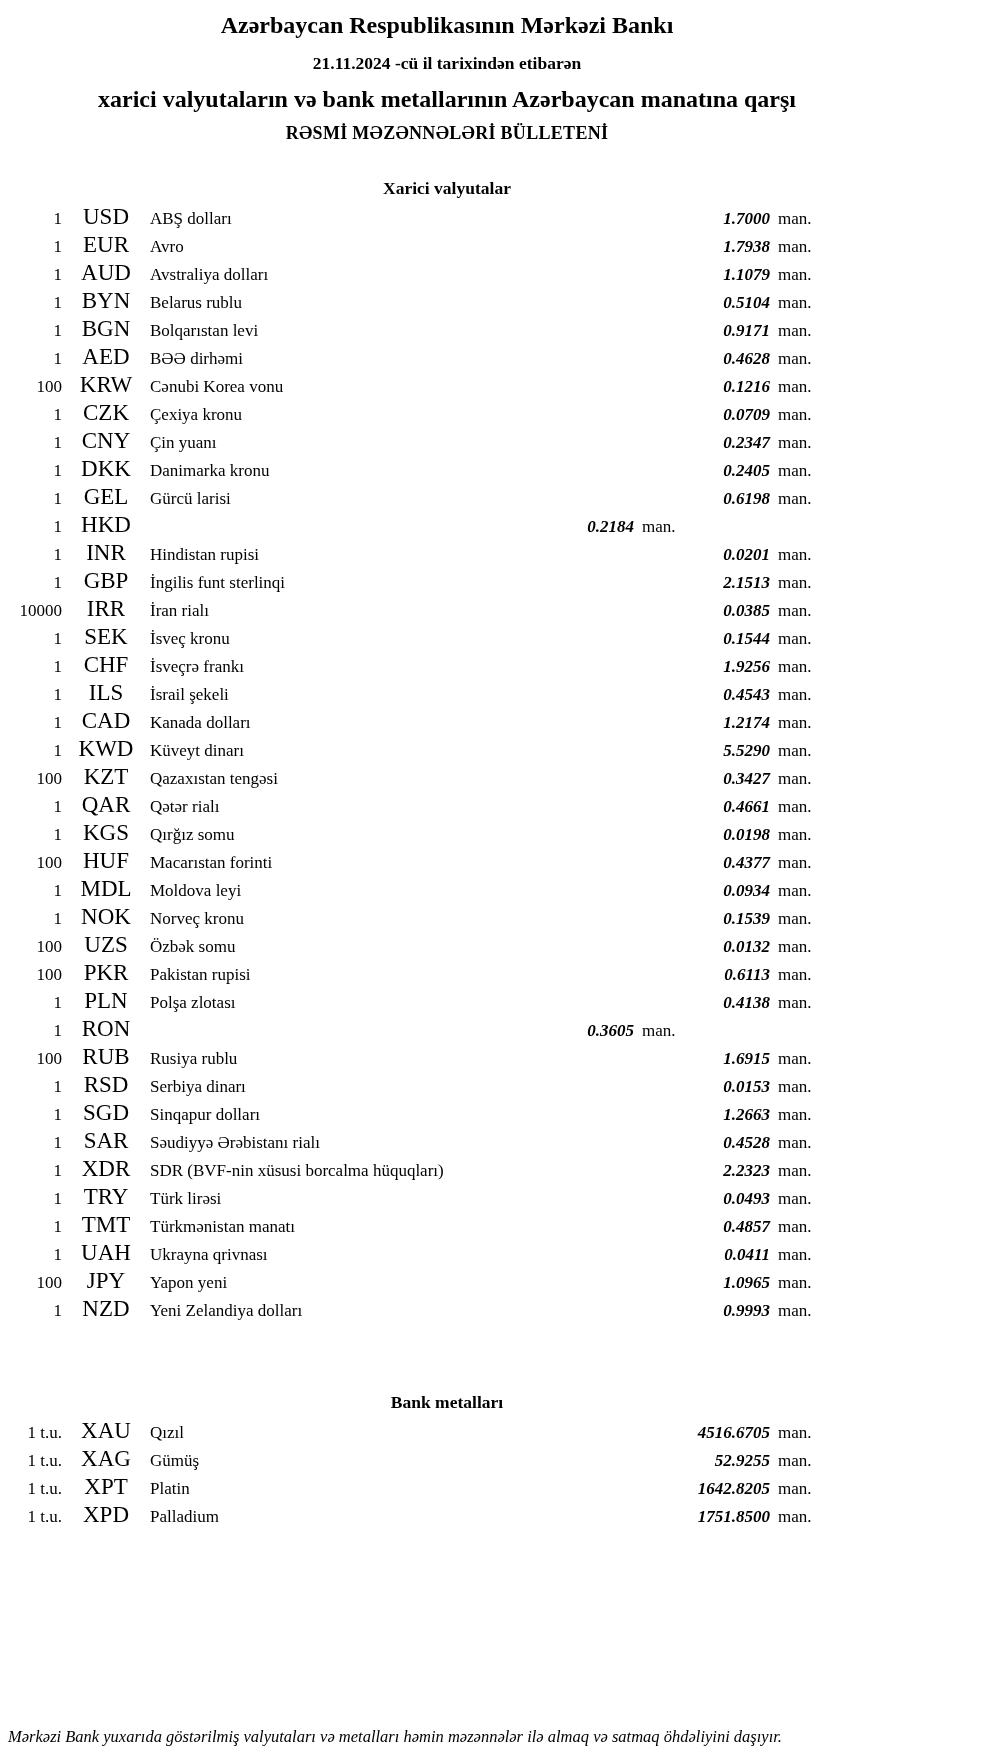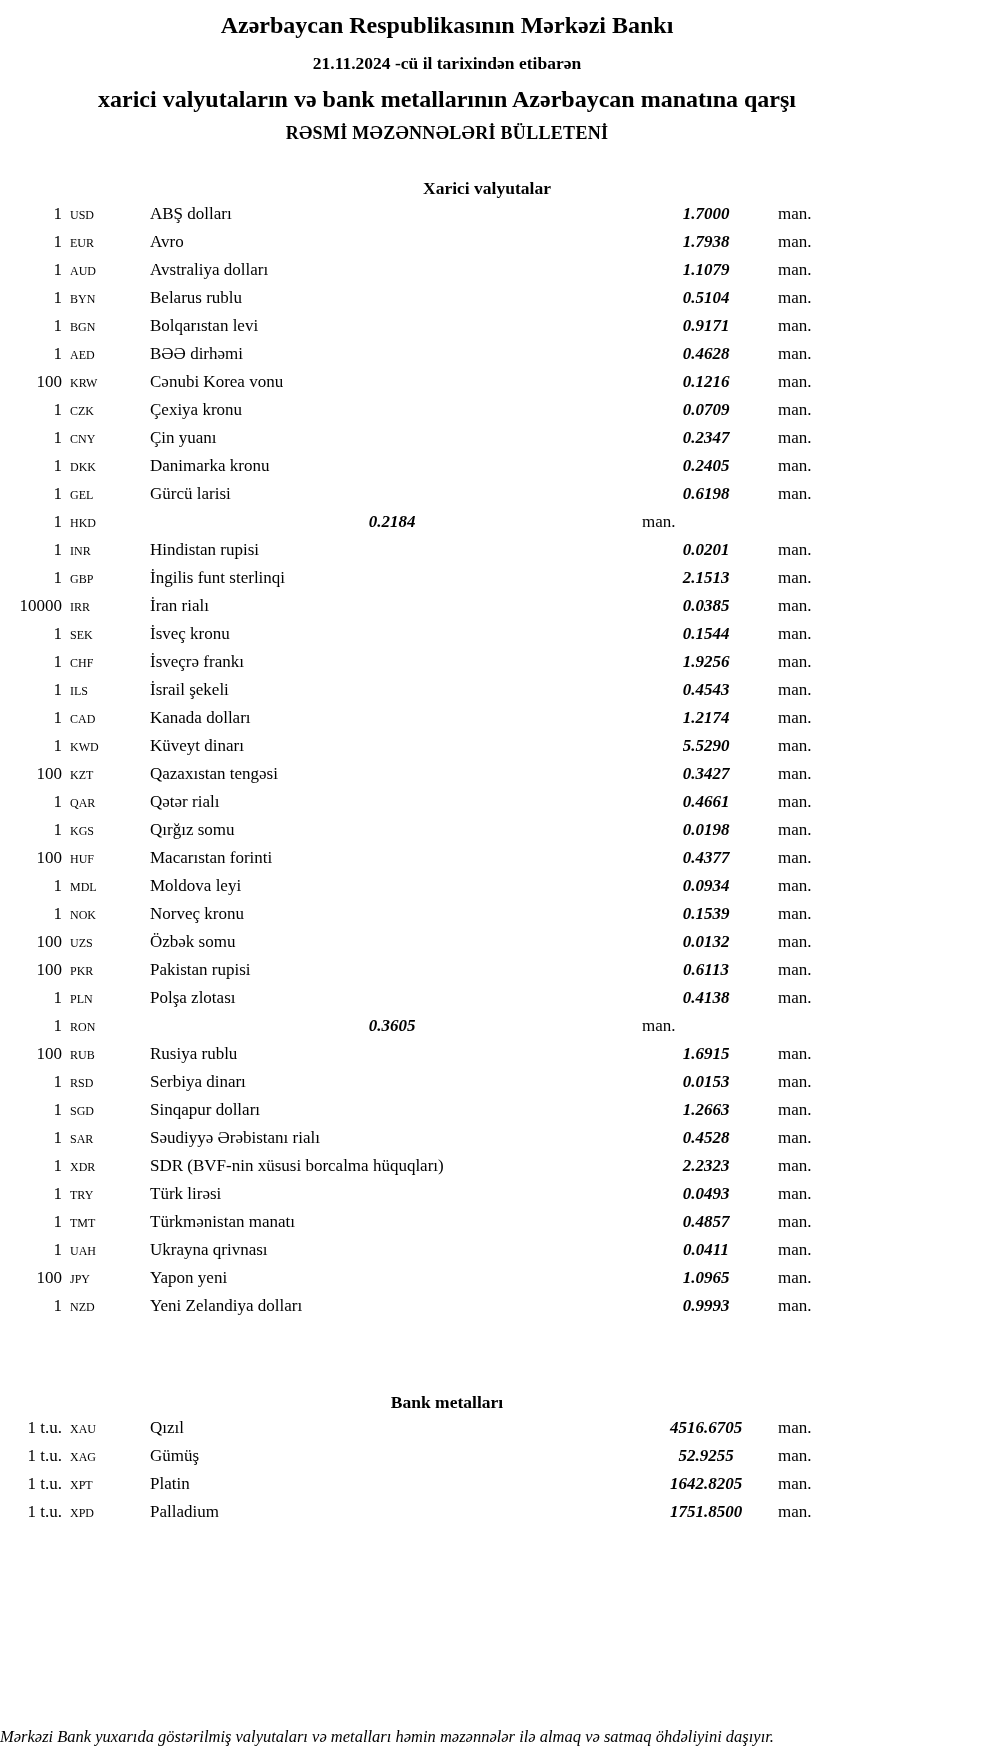--- a/index.html
+++ b/index.html
@@ -41,47 +41,47 @@
     font-weight: bold;
     letter-spacing: 0.3px;
     margin: 0;
   }
   .section-title {
     width: 894px;
     text-align: center;
     font-size: 17.5px;
     font-weight: bold;
   }
-  .section-title.currencies { margin-top: 34px; margin-bottom: 5px; padding-left: 40px; }
+  .section-title.currencies { margin-top: 34px; margin-bottom: 5px; }
   .section-title.metals { margin-top: 68px; margin-bottom: 5px; }
   .table {
     padding-left: 8px;
     width: 836px;
     box-sizing: border-box;
   }
   .row {
     display: grid;
     grid-template-columns: 54px 72px 1fr 128px 58px;
     column-gap: 8px;
     align-items: baseline;
     height: 28px;
     font-size: 17px;
   }
   .qty { text-align: right; }
-  .code { text-align: left; font-size: 12px; }
+  .code { text-align: center; font-size: 23px; }
   .name { text-align: left; }
   .rate {
-    text-align: center;
+    text-align: right;
     font-weight: bold;
     font-style: italic;
   }
   .unit { text-align: left; }
   .footer-note {
     position: absolute;
-    left: 0;
+    left: 8px;
     right: 8px;
     bottom: 6px;
     font-size: 16.5px;
     font-style: italic;
   }
 </style>
 </head>
 <body>
 
 <div class="page">

